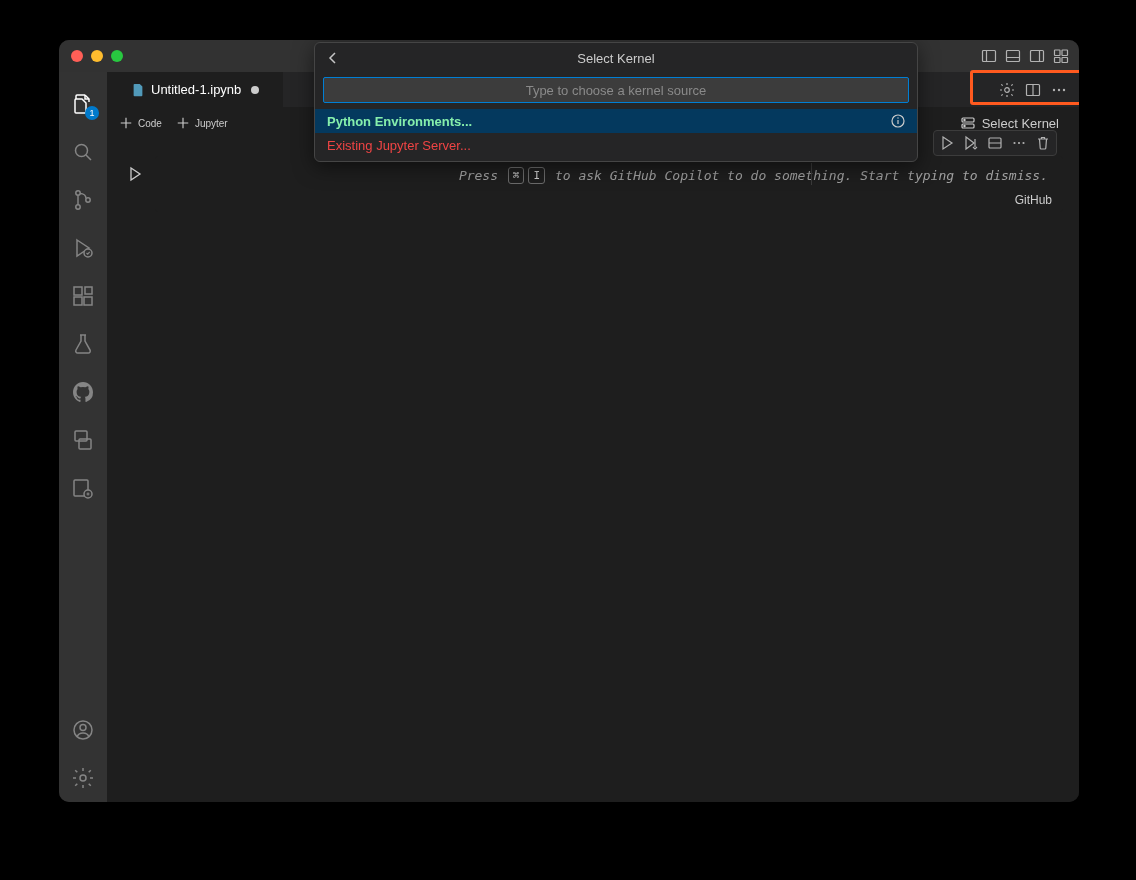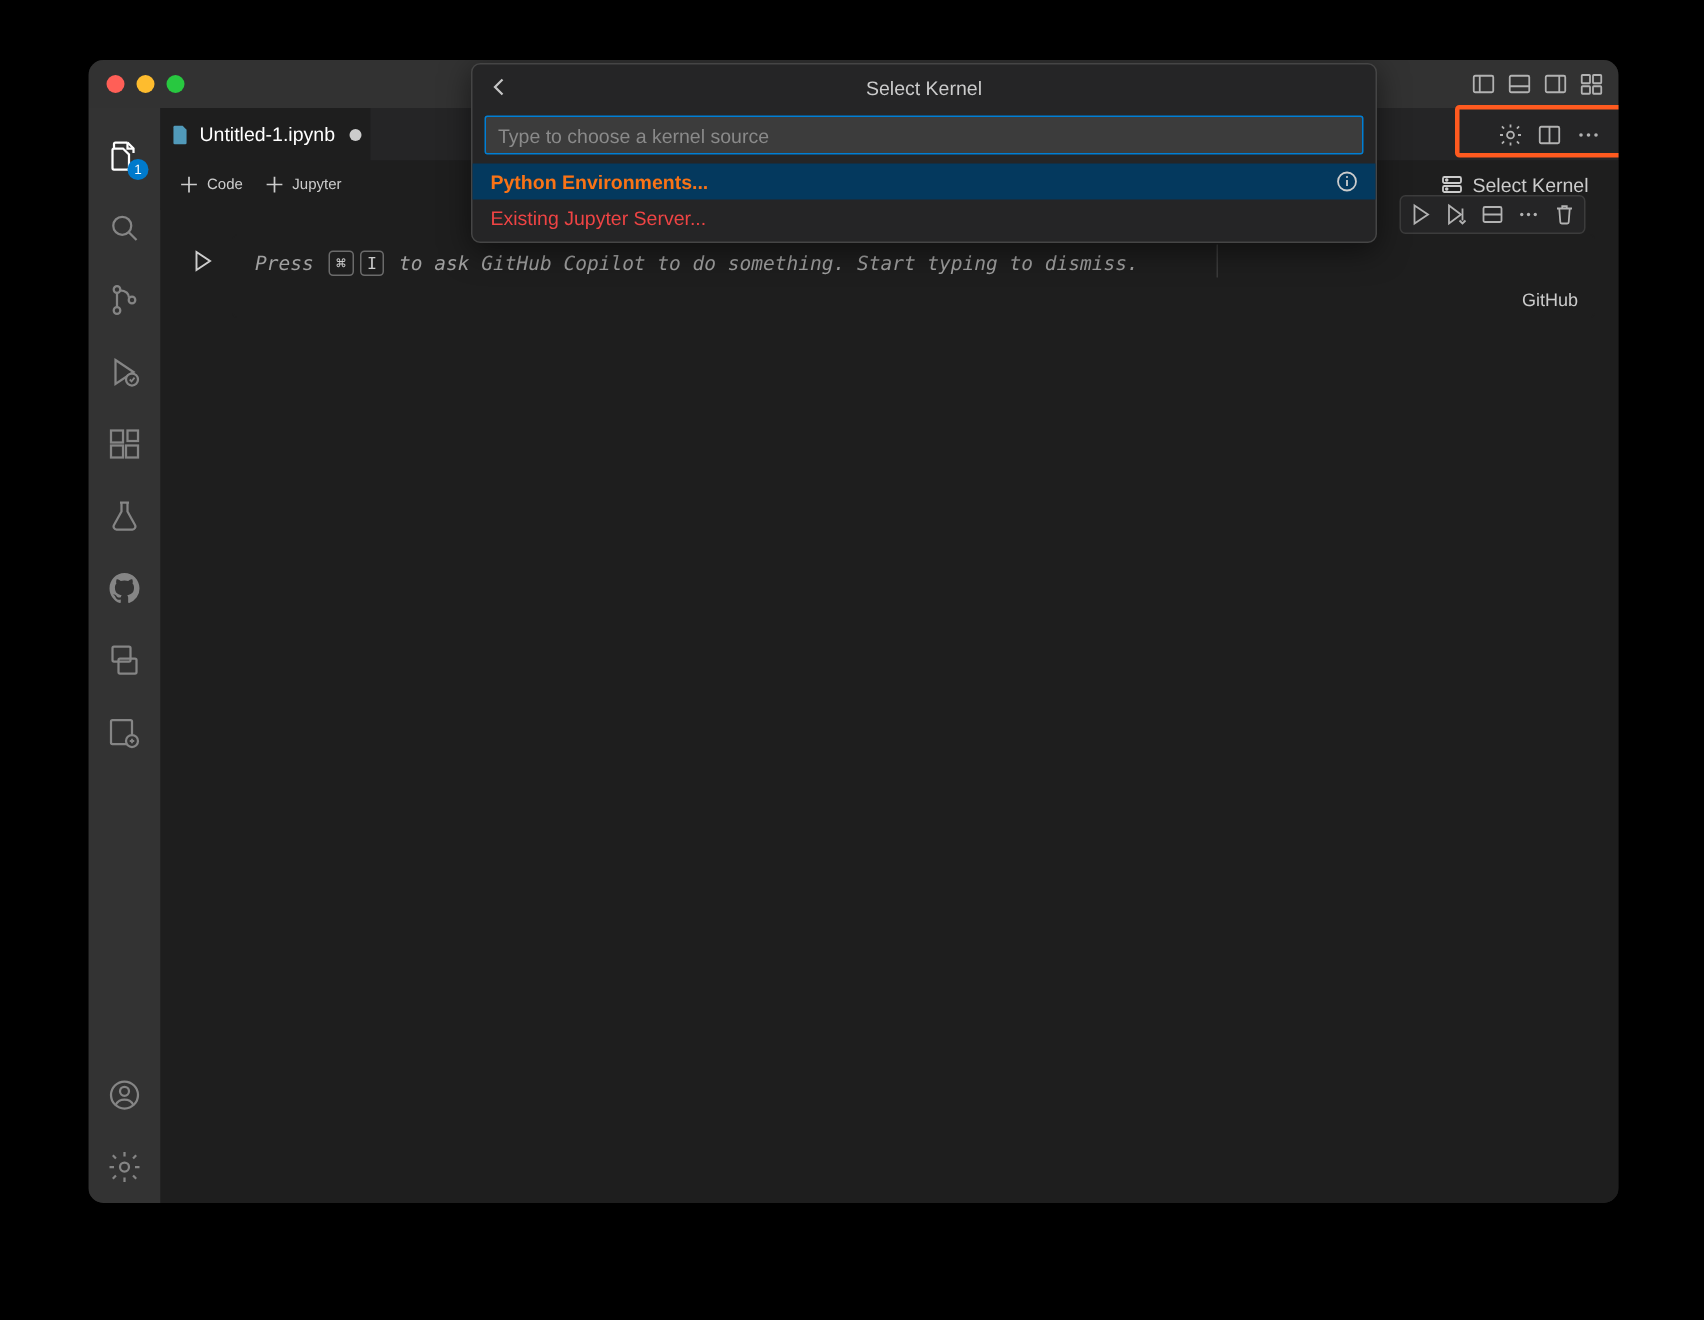--- a/index.html
+++ b/index.html
@@ -18,59 +18,59 @@
   .body { position: absolute; left:0; top:32px; right:0; bottom:0; display:flex; }
   .activitybar { width: 48px; background: #333333; display:flex; flex-direction:column; align-items:center; padding-top:8px; gap:0; }
   .activitybar .act { width:48px; height:48px; display:flex; align-items:center; justify-content:center; color:#858585; position:relative; }
   .activitybar .act svg { width:24px; height:24px; }
   .activitybar .act.active { color:#ffffff; }
   .activitybar .act .badge { position:absolute; bottom:8px; right:8px; background:#007acc; color:#fff; font-size:9px; width:14px; height:14px; border-radius:7px; display:flex; align-items:center; justify-content:center; }
   .activitybar .spacer { flex:1; }
 
   .editor { flex:1; background:#1e1e1e; display:flex; flex-direction:column; position:relative; }
   .tabs { height:35px; background:#252526; display:flex; align-items:center; }
-  .tab { height:35px; background:#1e1e1e; display:flex; align-items:center; padding:0 6px; gap:6px; font-size:13px; color:#ffffff; }
+  .tab { height:35px; background:#1e1e1e; display:flex; align-items:center; padding:0 24px; gap:6px; font-size:13px; color:#ffffff; }
   .tab .nb-icon { width:14px; height:14px; }
   .tab .dirty { width:8px; height:8px; border-radius:50%; background:#cccccc; margin-left:4px; }
   .tabs-right { margin-left:auto; display:flex; align-items:center; gap:2px; padding-right:8px; }
   .tabs-right .ti { width:24px; height:24px; display:flex; align-items:center; justify-content:center; color:#b2b2b2; }
   .tabs-right .ti svg { width:16px; height:16px; }
 
   .toolbar { height:33px; display:flex; align-items:center; padding:0 12px; gap:14px; background:#1e1e1e; border-bottom:1px solid #1e1e1e; }
   .tbtn { display:flex; align-items:center; gap:5px; color:#cccccc; font-size:10px; }
   .tbtn svg { width:14px; height:14px; }
   .toolbar .right { margin-left:auto; display:flex; align-items:center; }
   .selectk { display:flex; align-items:center; gap:6px; padding:4px 8px; color:#cccccc; font-size:13px; }
   .highlight-ring { position:absolute; border:3px solid #ff5a1f; border-radius:3px; pointer-events:none; }
 
   .notebook { flex:1; padding:16px 8px; position:relative; }
-  .cell { margin-left:40px; margin-right:8px; position:relative; }
+  .cell { margin-left:40px; margin-right:8px; position:relative;text-align:right; }
   .cell-gutter { position:absolute; left:-32px; top:6px; width:24px; height:24px; display:flex; align-items:center; justify-content:center; color:#cccccc; }
   .cell-gutter svg { width:16px; height:16px; }
   .cell-body { background:#1e1e1e; border:1px solid #1e1e1e; border-radius:3px; }
   .cell-input { padding:10px 14px 6px 14px; font-family: "SF Mono", Menlo, Consolas, monospace; font-size:13px; color:#a0a0a0; font-style:italic; position:relative; min-height:34px; }
   .key { display:inline-block; border:1px solid #6b6b6b; border-radius:3px; padding:0 4px; font-size:11px; font-style:normal; color:#cccccc; margin:0 2px; line-height:15px; vertical-align:1px; font-family: inherit;}
   .cell-foot { display:flex; justify-content:flex-end; padding:2px 10px 4px 10px; font-size:12px; color:#cccccc; }
   .cell-actions { position:absolute; right:6px; top:-26px; background:#252526; border:1px solid #3c3c3c; border-radius:4px; display:flex; align-items:center; padding:1px 2px; gap:2px; }
   .cell-actions .ca { width:22px; height:22px; display:flex; align-items:center; justify-content:center; color:#b2b2b2; }
   .cell-actions .ca svg { width:16px; height:16px; }
   .divider-line { position:absolute; top:6px; bottom:6px; right:250px; width:1px; background:#3b3b3b; }
 
   
   .quickpick { position:absolute; left:207px; top:-30px; width:604px; background:#252526; border:1px solid #454545; border-radius:6px; box-shadow:0 5px 20px rgba(0,0,0,0.5); z-index:10; }
   .qp-header { height:30px; display:flex; align-items:center; padding:0 8px; position:relative; }
   .qp-back { width:20px; height:20px; display:flex; align-items:center; justify-content:center; color:#c5c5c5; }
   .qp-back svg { width:16px; height:16px; }
   .qp-title { position:absolute; left:0; right:0; text-align:center; color:#cccccc; font-size:13px; pointer-events:none; }
   .qp-input-wrap { padding:4px 8px 6px 8px; }
-  .qp-input { width:100%; height:26px; background:#3c3c3c; border:1px solid #007fd4; color:#22c55e; padding:0 8px; font-size:13px; outline:none; border-radius:2px; }
+  .qp-input { width:100%; height:26px; background:#3c3c3c; border:1px solid #007fd4; color:#22c55e; padding:0 8px; font-size:13px; outline:none; border-radius:2px;text-align:center; }
   .qp-input::placeholder { color:#8a8a8a; }
   .qp-list { padding-bottom:4px; }
   .qp-item { height:24px; display:flex; align-items:center; padding:0 12px; font-size:13px; color:#ef4444; position:relative; }
-  .qp-item.sel { background:#04395e; color:#f97316; font-weight:600; }
+  .qp-item.sel { background:#04395e; color:#86efac; font-weight:600; }
   .qp-item .info { position:absolute; right:10px; top:3px; width:18px; height:18px; display:flex; align-items:center; justify-content:center; color:#cccccc; }
   .qp-item .info svg { width:16px; height:16px; }
 </style>
 </head>
 <body>
 
 <div class="window">
 
   <div class="titlebar">
     <div class="traffic">

